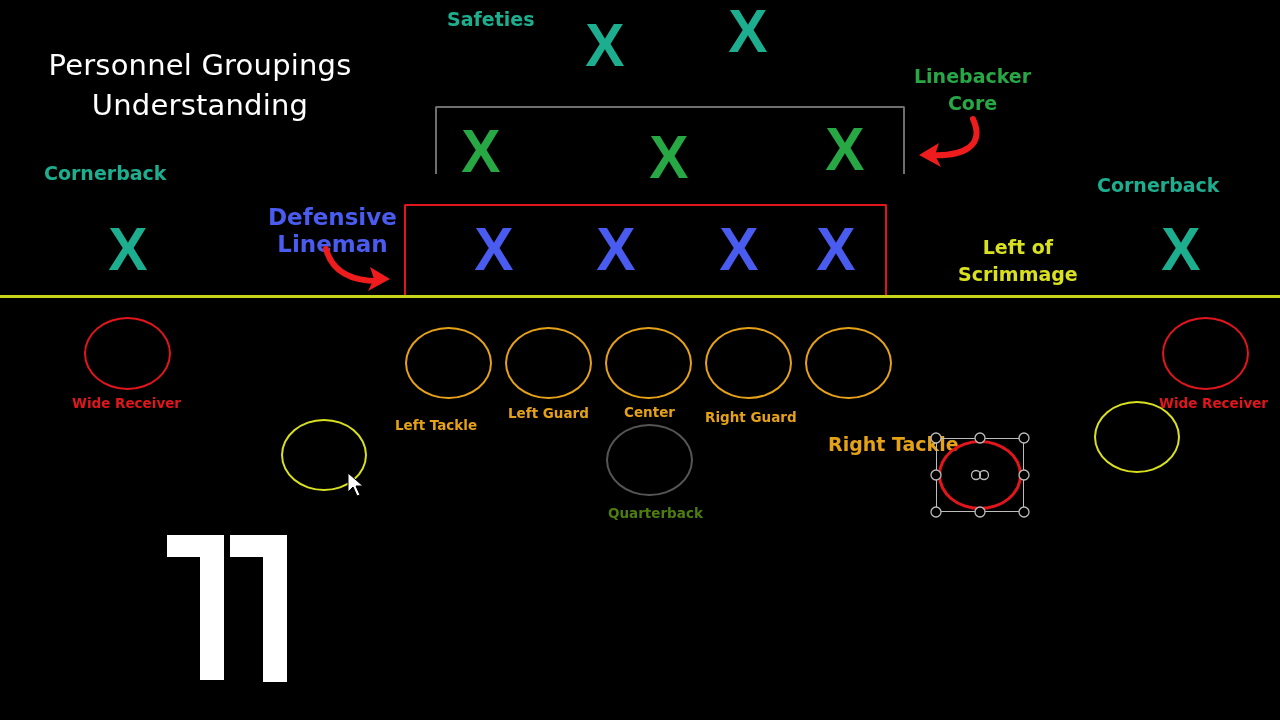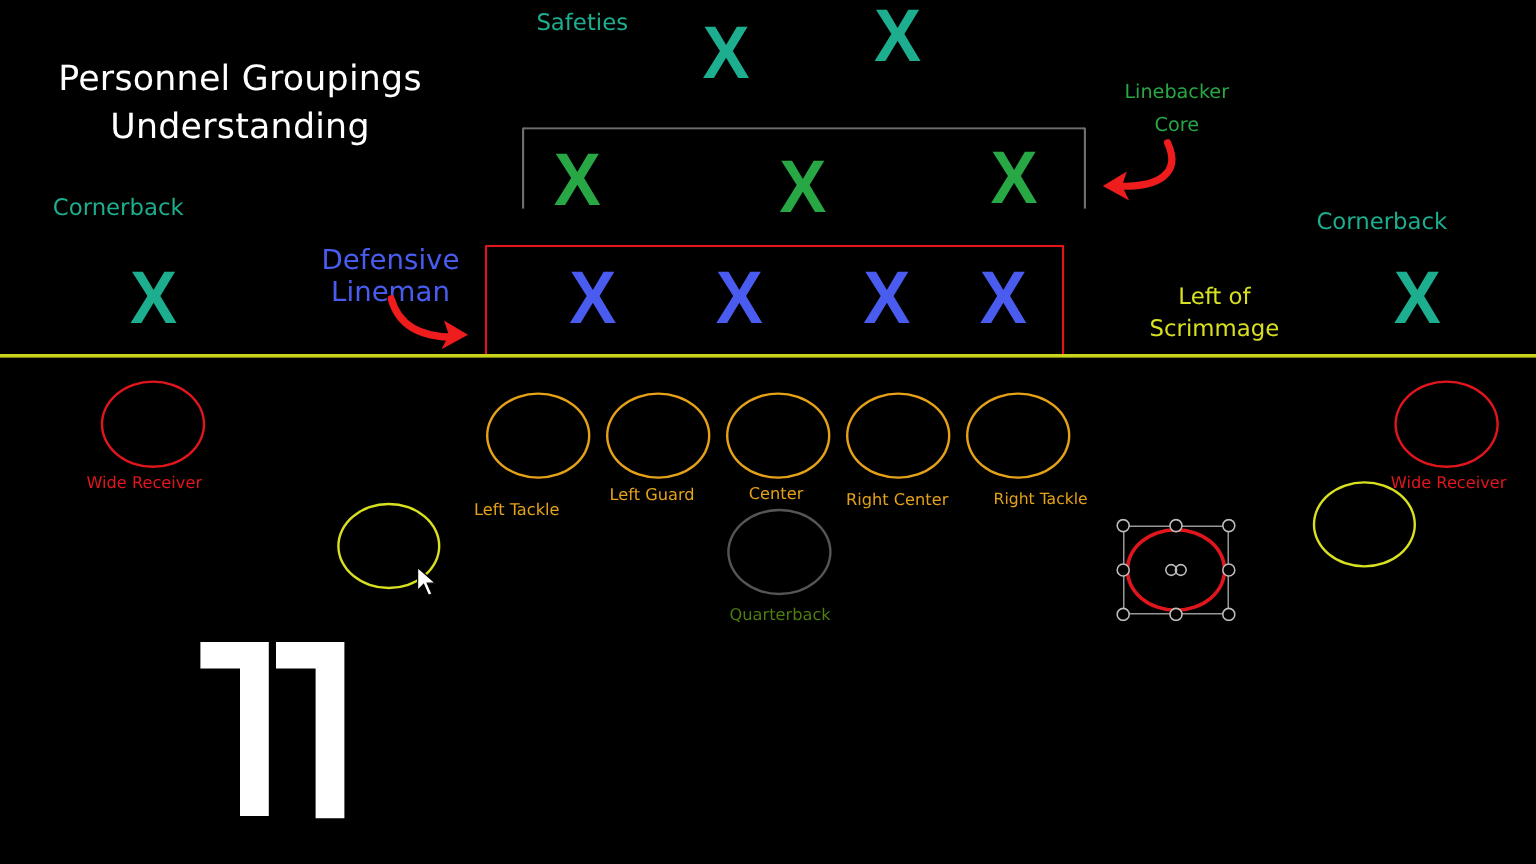--- a/index.html
+++ b/index.html
@@ -1,20 +1,20 @@
 <!DOCTYPE html>
 <html><head>
 <meta charset="utf-8">
 <style>
   html, body { margin:0; padding:0; background:#000; }
   body { width:1280px; height:720px; position:relative; overflow:hidden;
          font-family:"DejaVu Sans", "Liberation Sans", sans-serif; }
   .abs { position:absolute; }
   .title { color:#fff; font-size:29px; line-height:40px; text-align:center; width:380px; left:10px; top:45px; letter-spacing:0.2px; }
-  .lbl { position:absolute; white-space:nowrap; text-align:center; }
+  .lbl { position:absolute; white-space:nowrap; text-align:center;font-weight:bold; }
   .teal { color:#1dae8f; }
   .green { color:#28a745; }
   .blue { color:#4a5cf0; }
   .yellow { color:#d8e020; }
   .orange { color:#e5a118; }
   .red { color:#e0161c; }
   .xmark { position:absolute; font-family:"Liberation Sans", sans-serif; font-weight:bold; font-size:62px; line-height:62px; transform:translate(-50%,-50%) scaleX(0.95); }
   .ring { position:absolute; border-radius:50%; box-sizing:border-box; }
   .big11 { position:absolute; left:164px; top:527px; }
 </style>
@@ -27,21 +27,21 @@
 </div>
 
 <div class="lbl teal" style="left:447px;top:8px;font-size:19px;">Safeties</div>
 <div class="xmark teal" style="left:605px;top:45px;color:#1dae8f;">X</div>
 <div class="xmark teal" style="left:748px;top:31px;color:#1dae8f;">X</div>
 
 <div class="abs" style="left:435px;top:106px;width:470px;height:68px;border:2px solid #6e6e6e;border-bottom:none;box-sizing:border-box;border-radius:2px 2px 0 0;"></div>
 <div class="xmark green" style="left:481px;top:151px;color:#28a745;">X</div>
 <div class="xmark green" style="left:669px;top:157px;color:#28a745;">X</div>
 <div class="xmark green" style="left:845px;top:149px;color:#28a745;">X</div>
-<div class="lbl green" style="left:937px;top:63px;font-size:16px;line-height:27px;">
+<div class="lbl green" style="left:914px;top:63px;font-size:19px;line-height:27px;">
   <div>Linebacker</div>
   <div>Core</div>
 </div>
 
 <svg class="abs" style="left:915px;top:115px;" width="75" height="60">
   <path d="M58 4 C70 30 50 42 14 40" stroke="#ee1c1c" stroke-width="6" fill="none" stroke-linecap="round"></path>
   <path d="M4 40 L24 28 L20 40 L26 52 Z" fill="#ee1c1c"></path>
 </svg>
 
 <div class="abs" style="left:404px;top:204px;width:483px;height:93px;border:2px solid #e0161c;border-bottom:none;box-sizing:border-box;border-radius:2px 2px 0 0;"></div>
@@ -79,22 +79,22 @@
 <div class="ring" style="left:1094px;top:401px;width:86px;height:72px;border:2.5px solid #d8e020;"></div>
 
 <div class="ring" style="left:405px;top:327px;width:87px;height:72px;border:2.5px solid #e5a118;"></div>
 <div class="ring" style="left:505px;top:327px;width:87px;height:72px;border:2.5px solid #e5a118;"></div>
 <div class="ring" style="left:605px;top:327px;width:87px;height:72px;border:2.5px solid #e5a118;"></div>
 <div class="ring" style="left:705px;top:327px;width:87px;height:72px;border:2.5px solid #e5a118;"></div>
 <div class="ring" style="left:805px;top:327px;width:87px;height:72px;border:2.5px solid #e5a118;"></div>
 <div class="lbl orange" style="left:395px;top:405px;font-size:13.5px;margin-top:12px;">Left Tackle</div>
 <div class="lbl orange" style="left:508px;top:405px;font-size:13.5px;">Left Guard</div>
 <div class="lbl orange" style="left:624px;top:404px;font-size:13.5px;">Center</div>
-<div class="lbl orange" style="left:705px;top:409px;font-size:13.5px;">Right Center</div>
-<div class="lbl orange" style="left:828px;top:409px;font-size:13px;">Right Tackle</div>
+<div class="lbl orange" style="left:705px;top:409px;font-size:13.5px;">Right Guard</div>
+<div class="lbl orange" style="left:828px;top:433px;font-size:19px;">Right Tackle</div>
 
 <div class="ring" style="left:606px;top:424px;width:87px;height:72px;border:2.5px solid #555;"></div>
 <div class="lbl" style="left:608px;top:505px;font-size:13.5px;color:#4d7c0f;">Quarterback</div>
 
 <div class="abs" style="left:936px;top:438px;width:88px;height:74px;">
   <div class="abs" style="left:0;top:0;width:88px;height:74px;border:1.5px solid #bdbdbd;box-sizing:border-box;"></div>
   <div class="ring" style="left:2px;top:2px;width:84px;height:70px;border:3px solid #e0161c;"></div>
   <svg class="abs" style="left:-6px;top:-6px;" width="100" height="86">
     <g fill="#000" stroke="#bdbdbd" stroke-width="1.3">
       <circle cx="6" cy="6" r="5"></circle>

